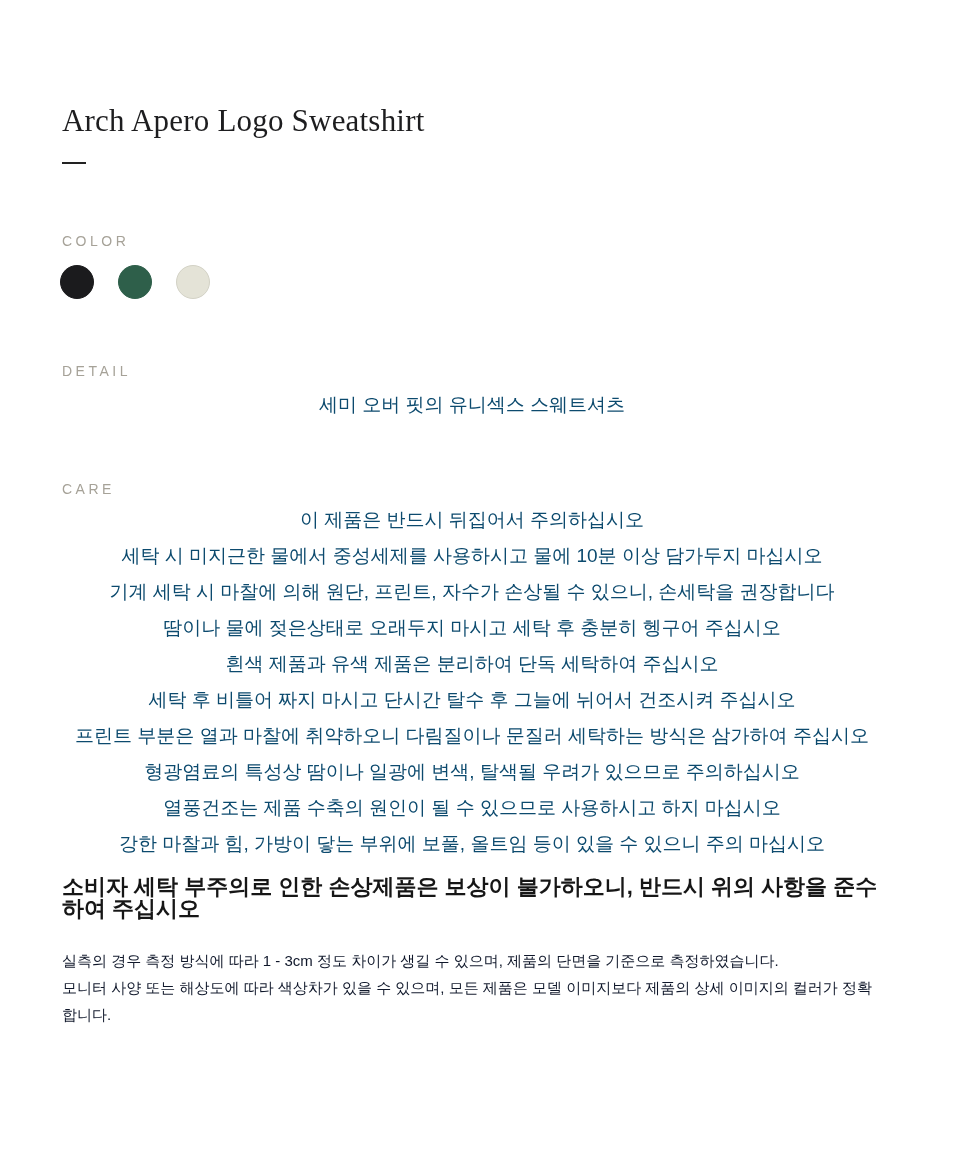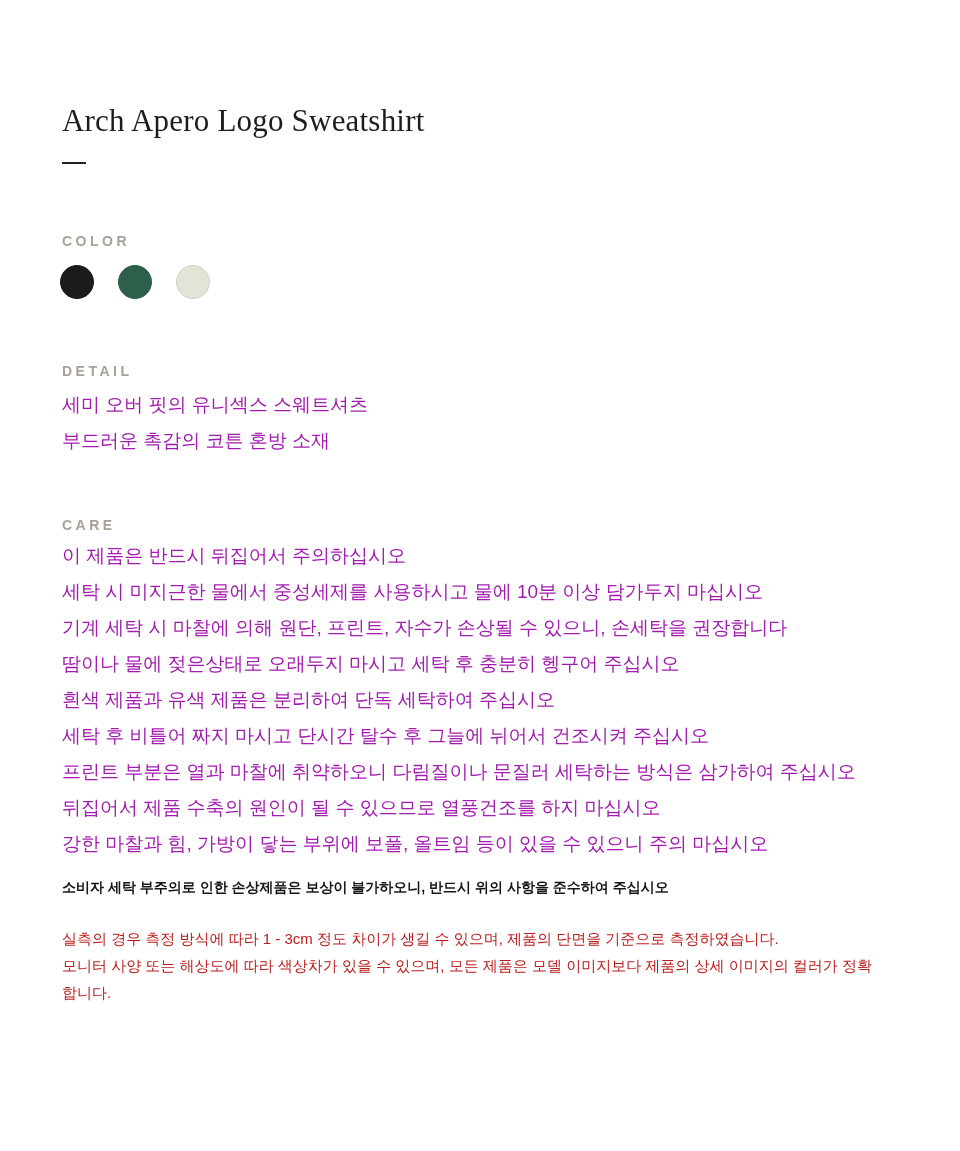--- a/index.html
+++ b/index.html
@@ -25,21 +25,21 @@
     color: #1d1d1f;
   }
   .title-dash {
     margin-top: 20px;
     width: 24px;
     height: 2px;
     background: #222222;
   }
   .section-label {
     font-size: 14px;
-    font-weight: bold;
+    font-weight: normal;
     letter-spacing: 3.5px;
     color: #a6a298;
   }
   .label-color { margin-top: 69px; }
   .swatch-row {
     margin-top: 16px;
     margin-left: -2px;
     display: flex;
     align-items: center;
     gap: 24px;
@@ -49,36 +49,37 @@
     height: 34px;
     border-radius: 50%;
     border: 1px solid transparent;
     cursor: pointer;
   }
   .label-detail { margin-top: 64px; }
   .body-lines {
     margin-top: 8px;
     font-size: 19px;
     line-height: 36px;
-    color: #a21caf;
+    color: #0c4a6e;
+    text-align: center;
   }
   .label-care { margin-top: 58px; }
   .care-lines { margin-top: 5px; }
   .care-warning {
     margin-top: 14px;
-    font-size: 14px;
+    font-size: 22px;
     font-weight: bold;
     line-height: 22px;
     color: #161616;
   }
   .notes {
     margin-top: 27px;
     font-size: 15px;
     line-height: 27px;
-    color: #b91c1c;
+    color: #0f172a;
   }
 </style>
 </head>
 <body>
 
 <div class="container">
 
   <h1 class="product-title">Arch Apero Logo Sweatshirt</h1>
 
   <div class="title-dash"></div>
@@ -88,34 +89,34 @@
   <div class="swatch-row">
     <div class="swatch" style="background-color: rgb(27, 27, 29); border-color: rgb(27, 27, 29);"></div>
     <div class="swatch" style="background-color: rgb(46, 95, 74); border-color: rgb(46, 95, 74);"></div>
     <div class="swatch" style="background-color: rgb(228, 227, 215); border-color: rgb(211, 210, 198);"></div>
   </div>
 
   <div class="section-label label-detail">DETAIL</div>
 
   <div class="body-lines">
     <div>세미 오버 핏의 유니섹스 스웨트셔츠</div>
-    <div>부드러운 촉감의 코튼 혼방 소재</div>
   </div>
 
   <div class="section-label label-care">CARE</div>
 
   <div class="body-lines care-lines">
     <div>이 제품은 반드시 뒤집어서 주의하십시오</div>
     <div>세탁 시 미지근한 물에서 중성세제를 사용하시고 물에 10분 이상 담가두지 마십시오</div>
     <div>기계 세탁 시 마찰에 의해 원단, 프린트, 자수가 손상될 수 있으니, 손세탁을 권장합니다</div>
     <div>땀이나 물에 젖은상태로 오래두지 마시고 세탁 후 충분히 헹구어 주십시오</div>
     <div>흰색 제품과 유색 제품은 분리하여 단독 세탁하여 주십시오</div>
     <div>세탁 후 비틀어 짜지 마시고 단시간 탈수 후 그늘에 뉘어서 건조시켜 주십시오</div>
     <div>프린트 부분은 열과 마찰에 취약하오니 다림질이나 문질러 세탁하는 방식은 삼가하여 주십시오</div>
-    <div>뒤집어서 제품 수축의 원인이 될 수 있으므로 열풍건조를 하지 마십시오</div>
+    <div>형광염료의 특성상 땀이나 일광에 변색, 탈색될 우려가 있으므로 주의하십시오</div>
+    <div>열풍건조는 제품 수축의 원인이 될 수 있으므로 사용하시고 하지 마십시오</div>
     <div>강한 마찰과 힘, 가방이 닿는 부위에 보풀, 올트임 등이 있을 수 있으니 주의 마십시오</div>
   </div>
 
   <div class="care-warning">소비자 세탁 부주의로 인한 손상제품은 보상이 불가하오니, 반드시 위의 사항을 준수하여 주십시오</div>
 
   <div class="notes">
     <div>실측의 경우 측정 방식에 따라 1 - 3cm 정도 차이가 생길 수 있으며, 제품의 단면을 기준으로 측정하였습니다.</div>
     <div>모니터 사양 또는 해상도에 따라 색상차가 있을 수 있으며, 모든 제품은 모델 이미지보다 제품의 상세 이미지의 컬러가 정확합니다.</div>
   </div>
 

